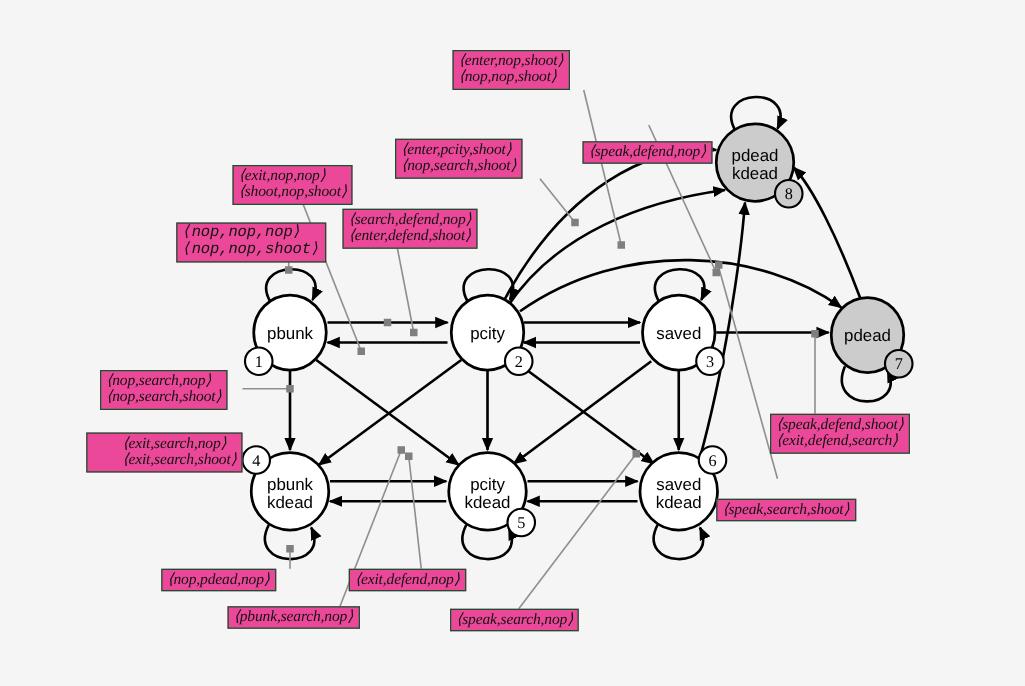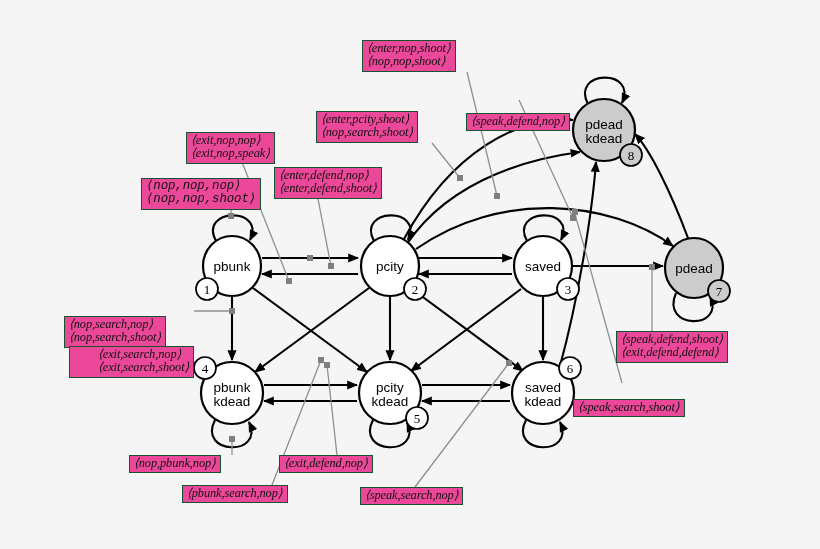--- a/index.html
+++ b/index.html
@@ -180,58 +180,58 @@
       </g>
   </svg>
 
   <div id="labels">
       <div class="lbl" style="left: 141px; top: 178px; font-family: Liberation Mono, monospace;">
         <span>⟨nop,nop,nop⟩</span>
         <span>⟨nop,nop,shoot⟩</span>
       </div>
       <div class="lbl" style="left: 186px; top: 120px; margin-top: 12px;">
         <span>⟨exit,nop,nop⟩</span>
-        <span>⟨exit,nop,speak⟩</span>
+        <span>⟨shoot,nop,shoot⟩</span>
       </div>
       <div class="lbl" style="left: 274px; top: 167px;">
-        <span>⟨enter,defend,nop⟩</span>
+        <span>⟨search,defend,nop⟩</span>
         <span>⟨enter,defend,shoot⟩</span>
       </div>
       <div class="lbl" style="left: 316px; top: 111px;">
         <span>⟨enter,pcity,shoot⟩</span>
         <span>⟨nop,search,shoot⟩</span>
       </div>
       <div class="lbl" style="left: 362px; top: 40px;">
         <span>⟨enter,nop,shoot⟩</span>
         <span>⟨nop,nop,shoot⟩</span>
       </div>
       <div class="lbl" style="left: 466px; top: 83px; margin-top: 30px;">
         <span>⟨speak,defend,nop⟩</span>
       </div>
-      <div class="lbl" style="left: 64px; top: 296px; margin-top: 20px;">
+      <div class="lbl" style="left: 80px; top: 296px;">
         <span>⟨nop,search,nop⟩</span>
         <span>⟨nop,search,shoot⟩</span>
       </div>
       <div class="lbl" style="left: 69px; top: 346px; padding-left: 28px;">
         <span>⟨exit,search,nop⟩</span>
         <span>⟨exit,search,shoot⟩</span>
       </div>
       <div class="lbl" style="left: 129px; top: 455px;">
-        <span>⟨nop,pbunk,nop⟩</span>
+        <span>⟨nop,pdead,nop⟩</span>
       </div>
       <div class="lbl" style="left: 182px; top: 485px;">
         <span>⟨pbunk,search,nop⟩</span>
       </div>
       <div class="lbl" style="left: 279px; top: 455px;">
         <span>⟨exit,defend,nop⟩</span>
       </div>
       <div class="lbl" style="left: 360px; top: 487px;">
         <span>⟨speak,search,nop⟩</span>
       </div>
       <div class="lbl" style="left: 616px; top: 331px; font-style: italic;">
         <span>⟨speak,defend,shoot⟩</span>
-        <span>⟨exit,defend,defend⟩</span>
+        <span>⟨exit,defend,search⟩</span>
       </div>
       <div class="lbl" style="left: 573px; top: 399px;">
         <span>⟨speak,search,shoot⟩</span>
       </div>
     </div>
 </div>
 
 </body></html>

